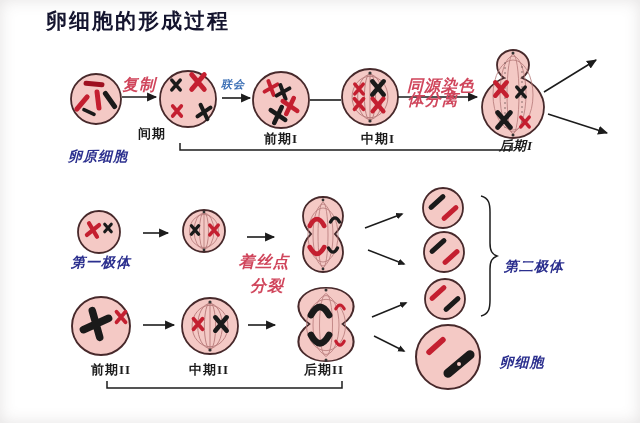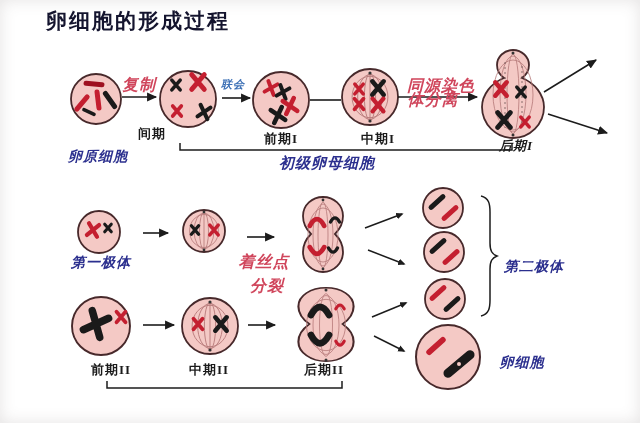--- a/index.html
+++ b/index.html
@@ -29,21 +29,20 @@
 
   <div class="lbl phase" style="left:136px;top:127px;padding-left:32px;">间期</div>
   <div class="lbl blue" style="left:98px;top:150px;">卵原细胞</div>
   <div class="lbl red" style="left:139px;top:77px;">复制</div>
   <div class="lbl teal" style="left:233px;top:79px;">联会</div>
   <div class="lbl phase" style="left:281px;top:132px;">前期I</div>
   <div class="lbl phase" style="left:378px;top:132px;">中期I</div>
   <div class="lbl red" style="left:441px;top:78px;">同源染色</div>
   <div class="lbl red" style="left:433px;top:92px;">体分离</div>
   <div class="lbl phase" style="left:516px;top:139px;font-style:italic;">后期I</div>
-  <div class="lbl blue" style="left:327px;top:156px;font-size:15px;">初级卵母细胞</div>
 
   <div class="lbl blue" style="left:101px;top:256px;text-align:right;">第一极体</div>
   <div class="lbl red" style="left:264px;top:254px;">着丝点</div>
   <div class="lbl red" style="left:267px;top:278px;">分裂</div>
   <div class="lbl blue" style="left:534px;top:260px;">第二极体</div>
   <div class="lbl blue" style="left:522px;top:356px;">卵细胞</div>
 
   <div class="lbl phase" style="left:111px;top:363px;">前期II</div>
   <div class="lbl phase" style="left:209px;top:363px;">中期II</div>
   <div class="lbl phase" style="left:324px;top:363px;">后期II</div>

